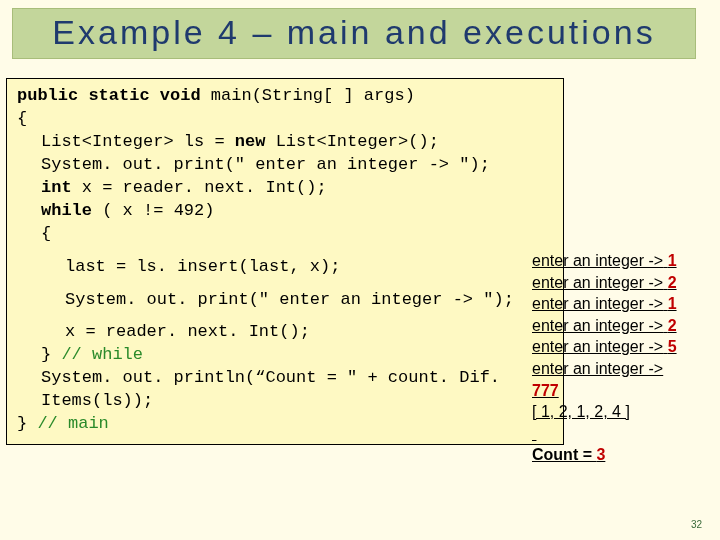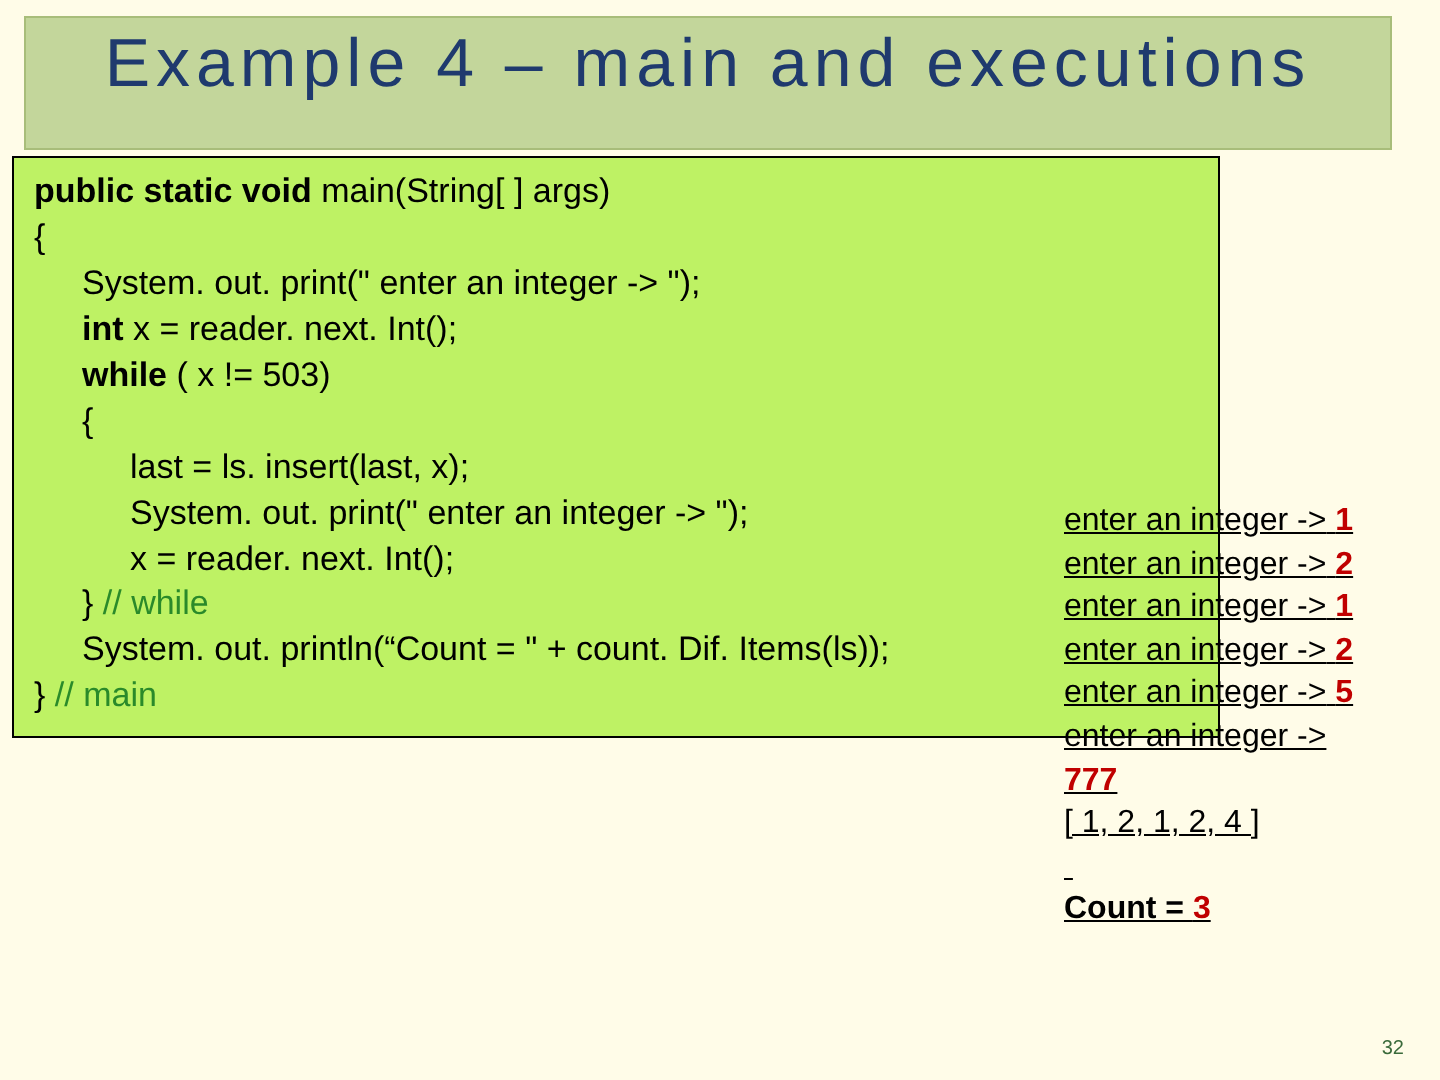--- a/index.html
+++ b/index.html
@@ -8,47 +8,47 @@
     height: 540px;
     background: #fffce8;
     font-family: Arial, sans-serif;
     position: relative;
     overflow: hidden;
   }
   .title-bar {
     margin: 8px 24px 0 12px;
     background: #c3d69b;
     border: 1px solid #a8bd7a;
-    padding: 4px 10px 22px 10px;
+    padding: 4px 10px 6px 10px;
     text-align: center;
   }
   .title-bar h1 {
     font-family: "Comic Sans MS", "Comic Sans", cursive, sans-serif;
     font-size: 34px;
     font-weight: normal;
     color: #1f3a6e;
     letter-spacing: 3px;
   }
   .code-box {
     position: absolute;
     top: 78px;
     left: 6px;
-    width: 604px;
-    background: #bef264;
+    width: 558px;
+    background: #fef9c3;
     border: 1px solid #000;
     padding: 6px 10px 8px 10px;
-    font-family: Liberation Sans, sans-serif;
+    font-family: Liberation Mono, monospace;
     font-size: 17px;
     line-height: 1.35;
     color: #000;
   }
   .code-box .kw { font-weight: bold; }
   .code-box .cm { color: #2a8a2a; }
   .i1 { padding-left: 24px; display: inline-block; }
-  .i2 { padding-left: 48px; display: inline-block; }
+  .i2 { padding-left: 48px; display: inline-block; margin-top: 10px; }
   .output-box {
     position: absolute;
     top: 250px;
     right: 32px;
     width: 156px;
     font-family: Arial, sans-serif;
     font-size: 16px;
     line-height: 1.35;
     color: #000;
     text-decoration: underline;
@@ -67,23 +67,24 @@
 </head>
 <body>
 
 <div class="title-bar">
   <h1>Example 4 – main and executions</h1>
 </div>
 
 <div class="code-box">
   <div><span class="kw">public static void</span><span> main(String[ ] args)</span></div>
   <div><span>{</span></div>
+  <div><span class="i1"><span>List&lt;Integer&gt;    ls = </span><span class="kw">new</span><span> List&lt;Integer&gt;();</span></span></div>
   <div><span class="i1">System. out. print(" enter an integer -&gt; ");</span></div>
   <div><span class="i1"><span class="kw">int</span><span> x = reader. next. Int();</span></span></div>
-  <div><span class="i1"><span class="kw">while</span><span> ( x != 503)</span></span></div>
+  <div><span class="i1"><span class="kw">while</span><span> ( x != 492)</span></span></div>
   <div><span class="i1">{</span></div>
   <div><span class="i2">last = ls. insert(last, x);</span></div>
   <div><span class="i2">System. out. print(" enter an integer -&gt; ");</span></div>
   <div><span class="i2">x = reader. next. Int();</span></div>
   <div><span class="i1"><span>} </span><span class="cm">// while</span></span></div>
   <div><span class="i1">System. out. println(“Count = " + count. Dif. Items(ls));</span></div>
   <div><span><span>} </span><span class="cm">// main</span></span></div>
 </div>
 
 <div class="output-box">

